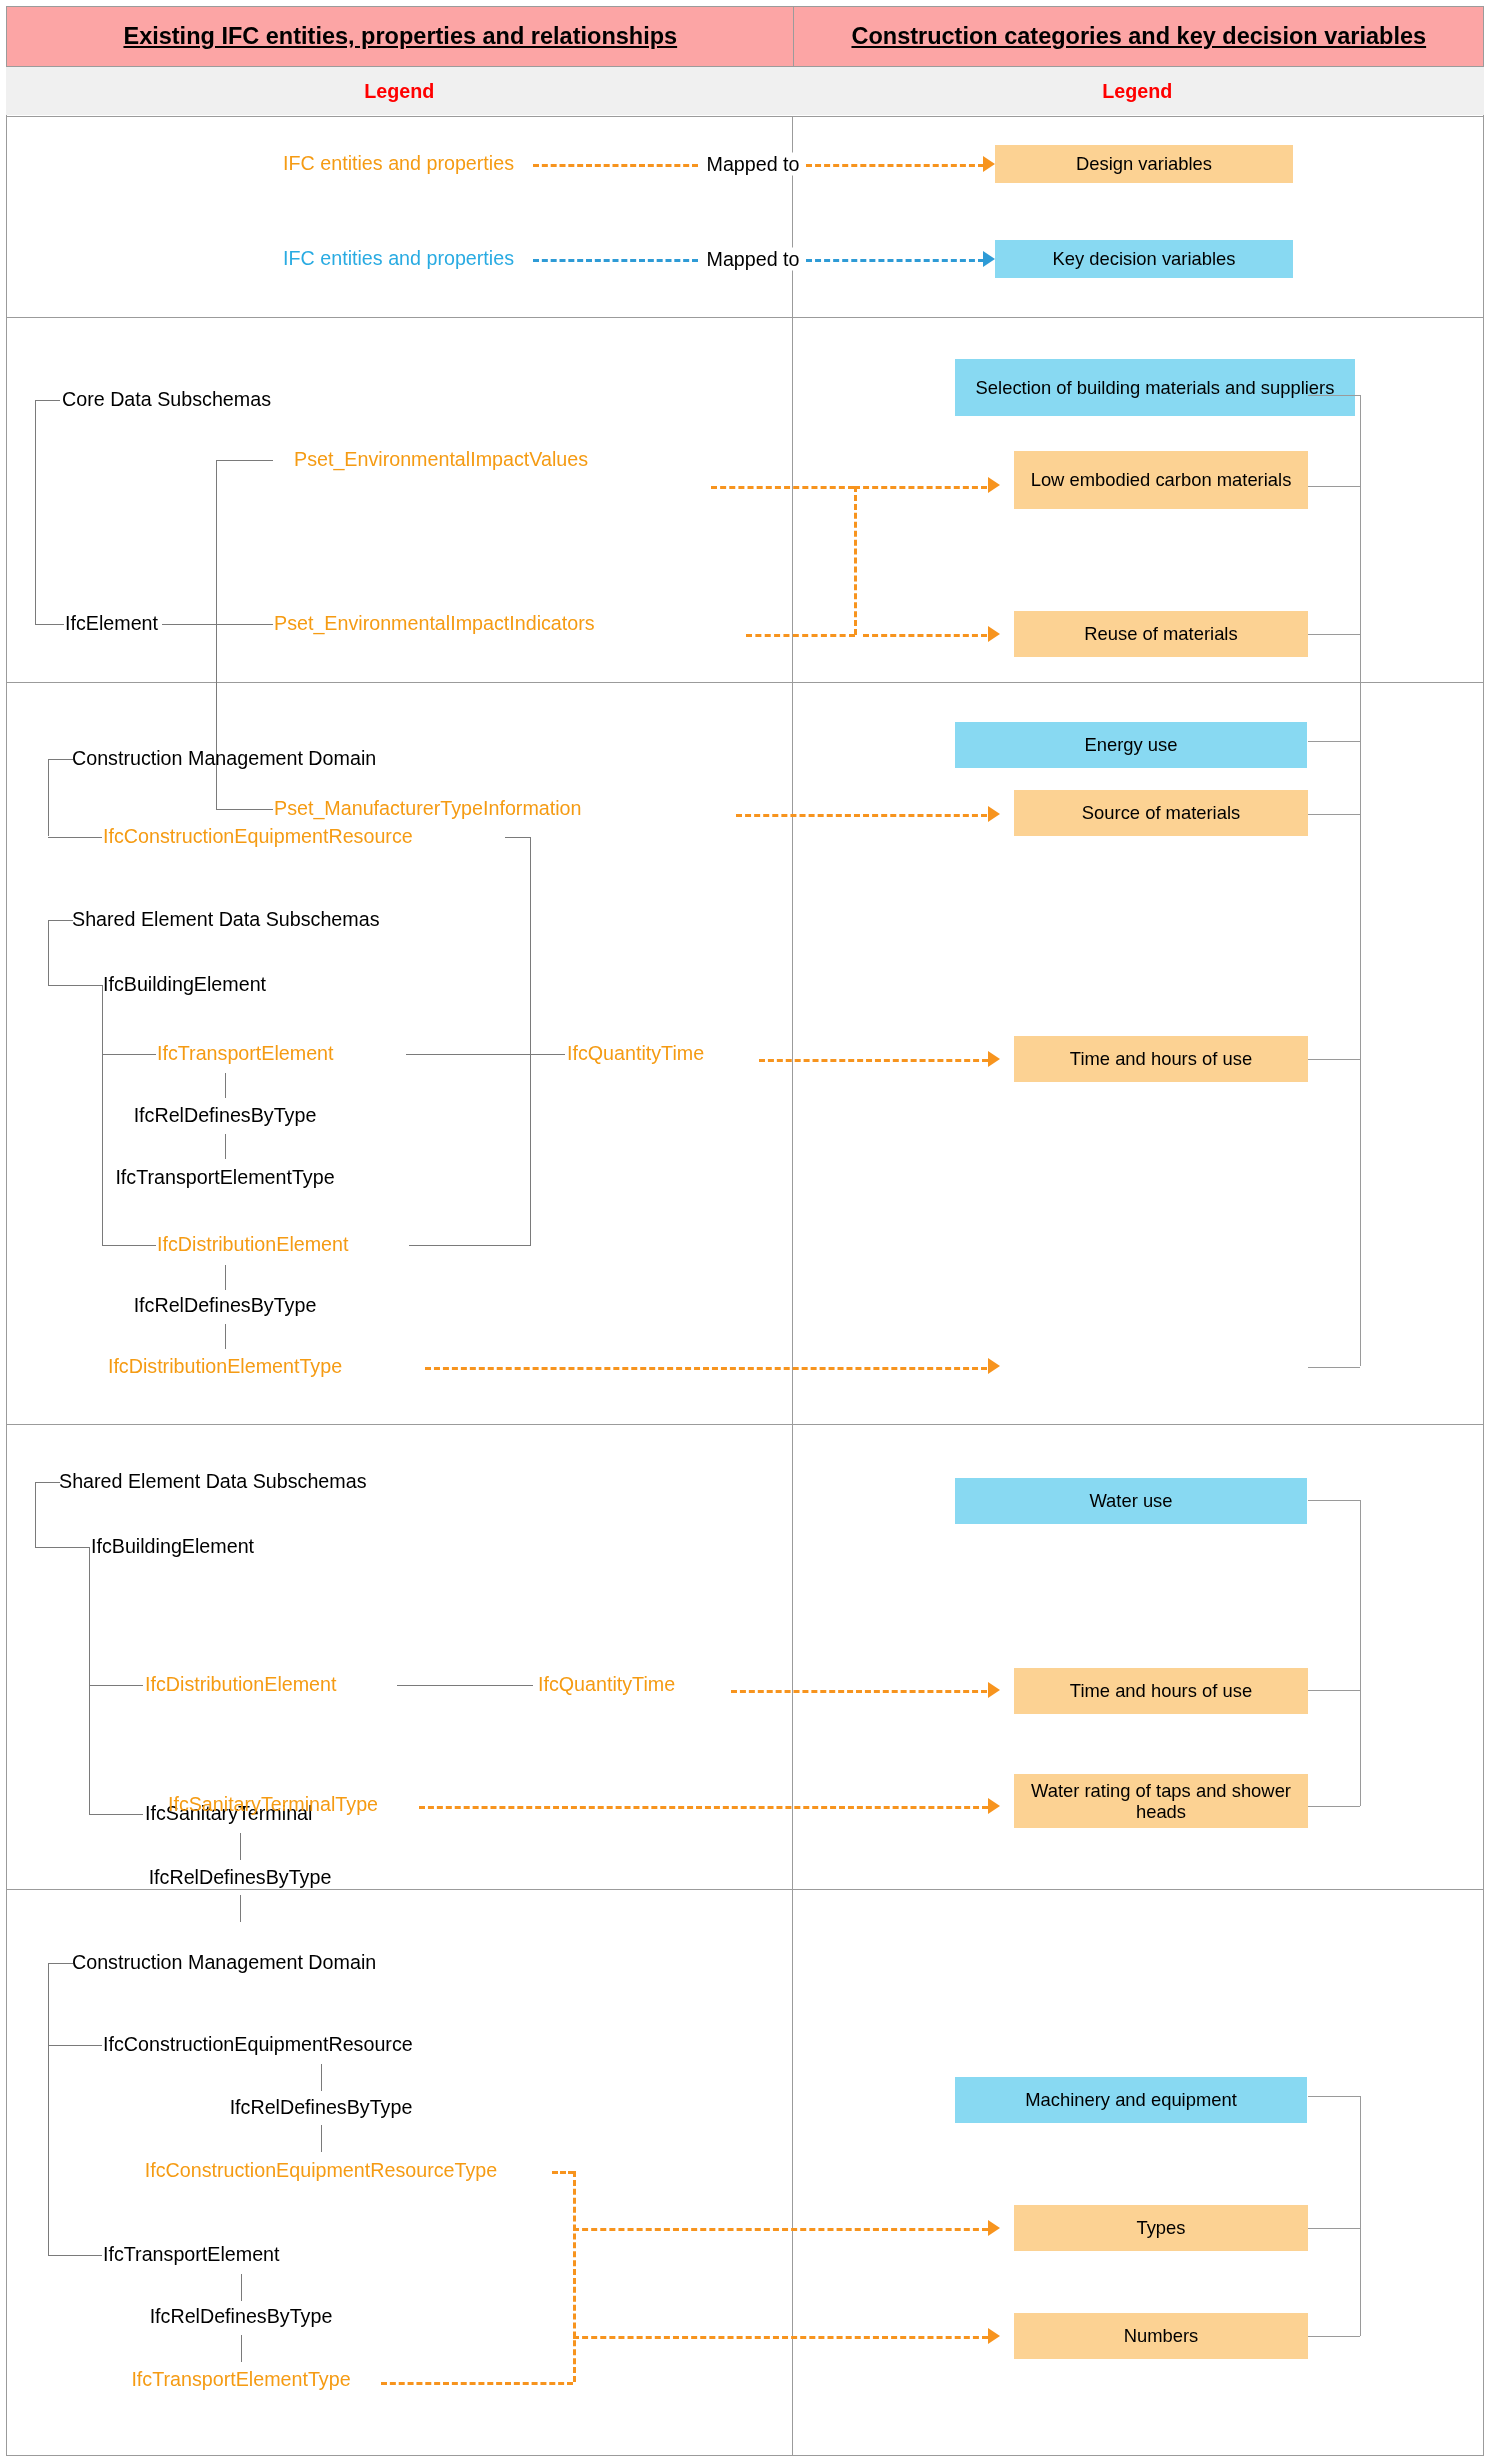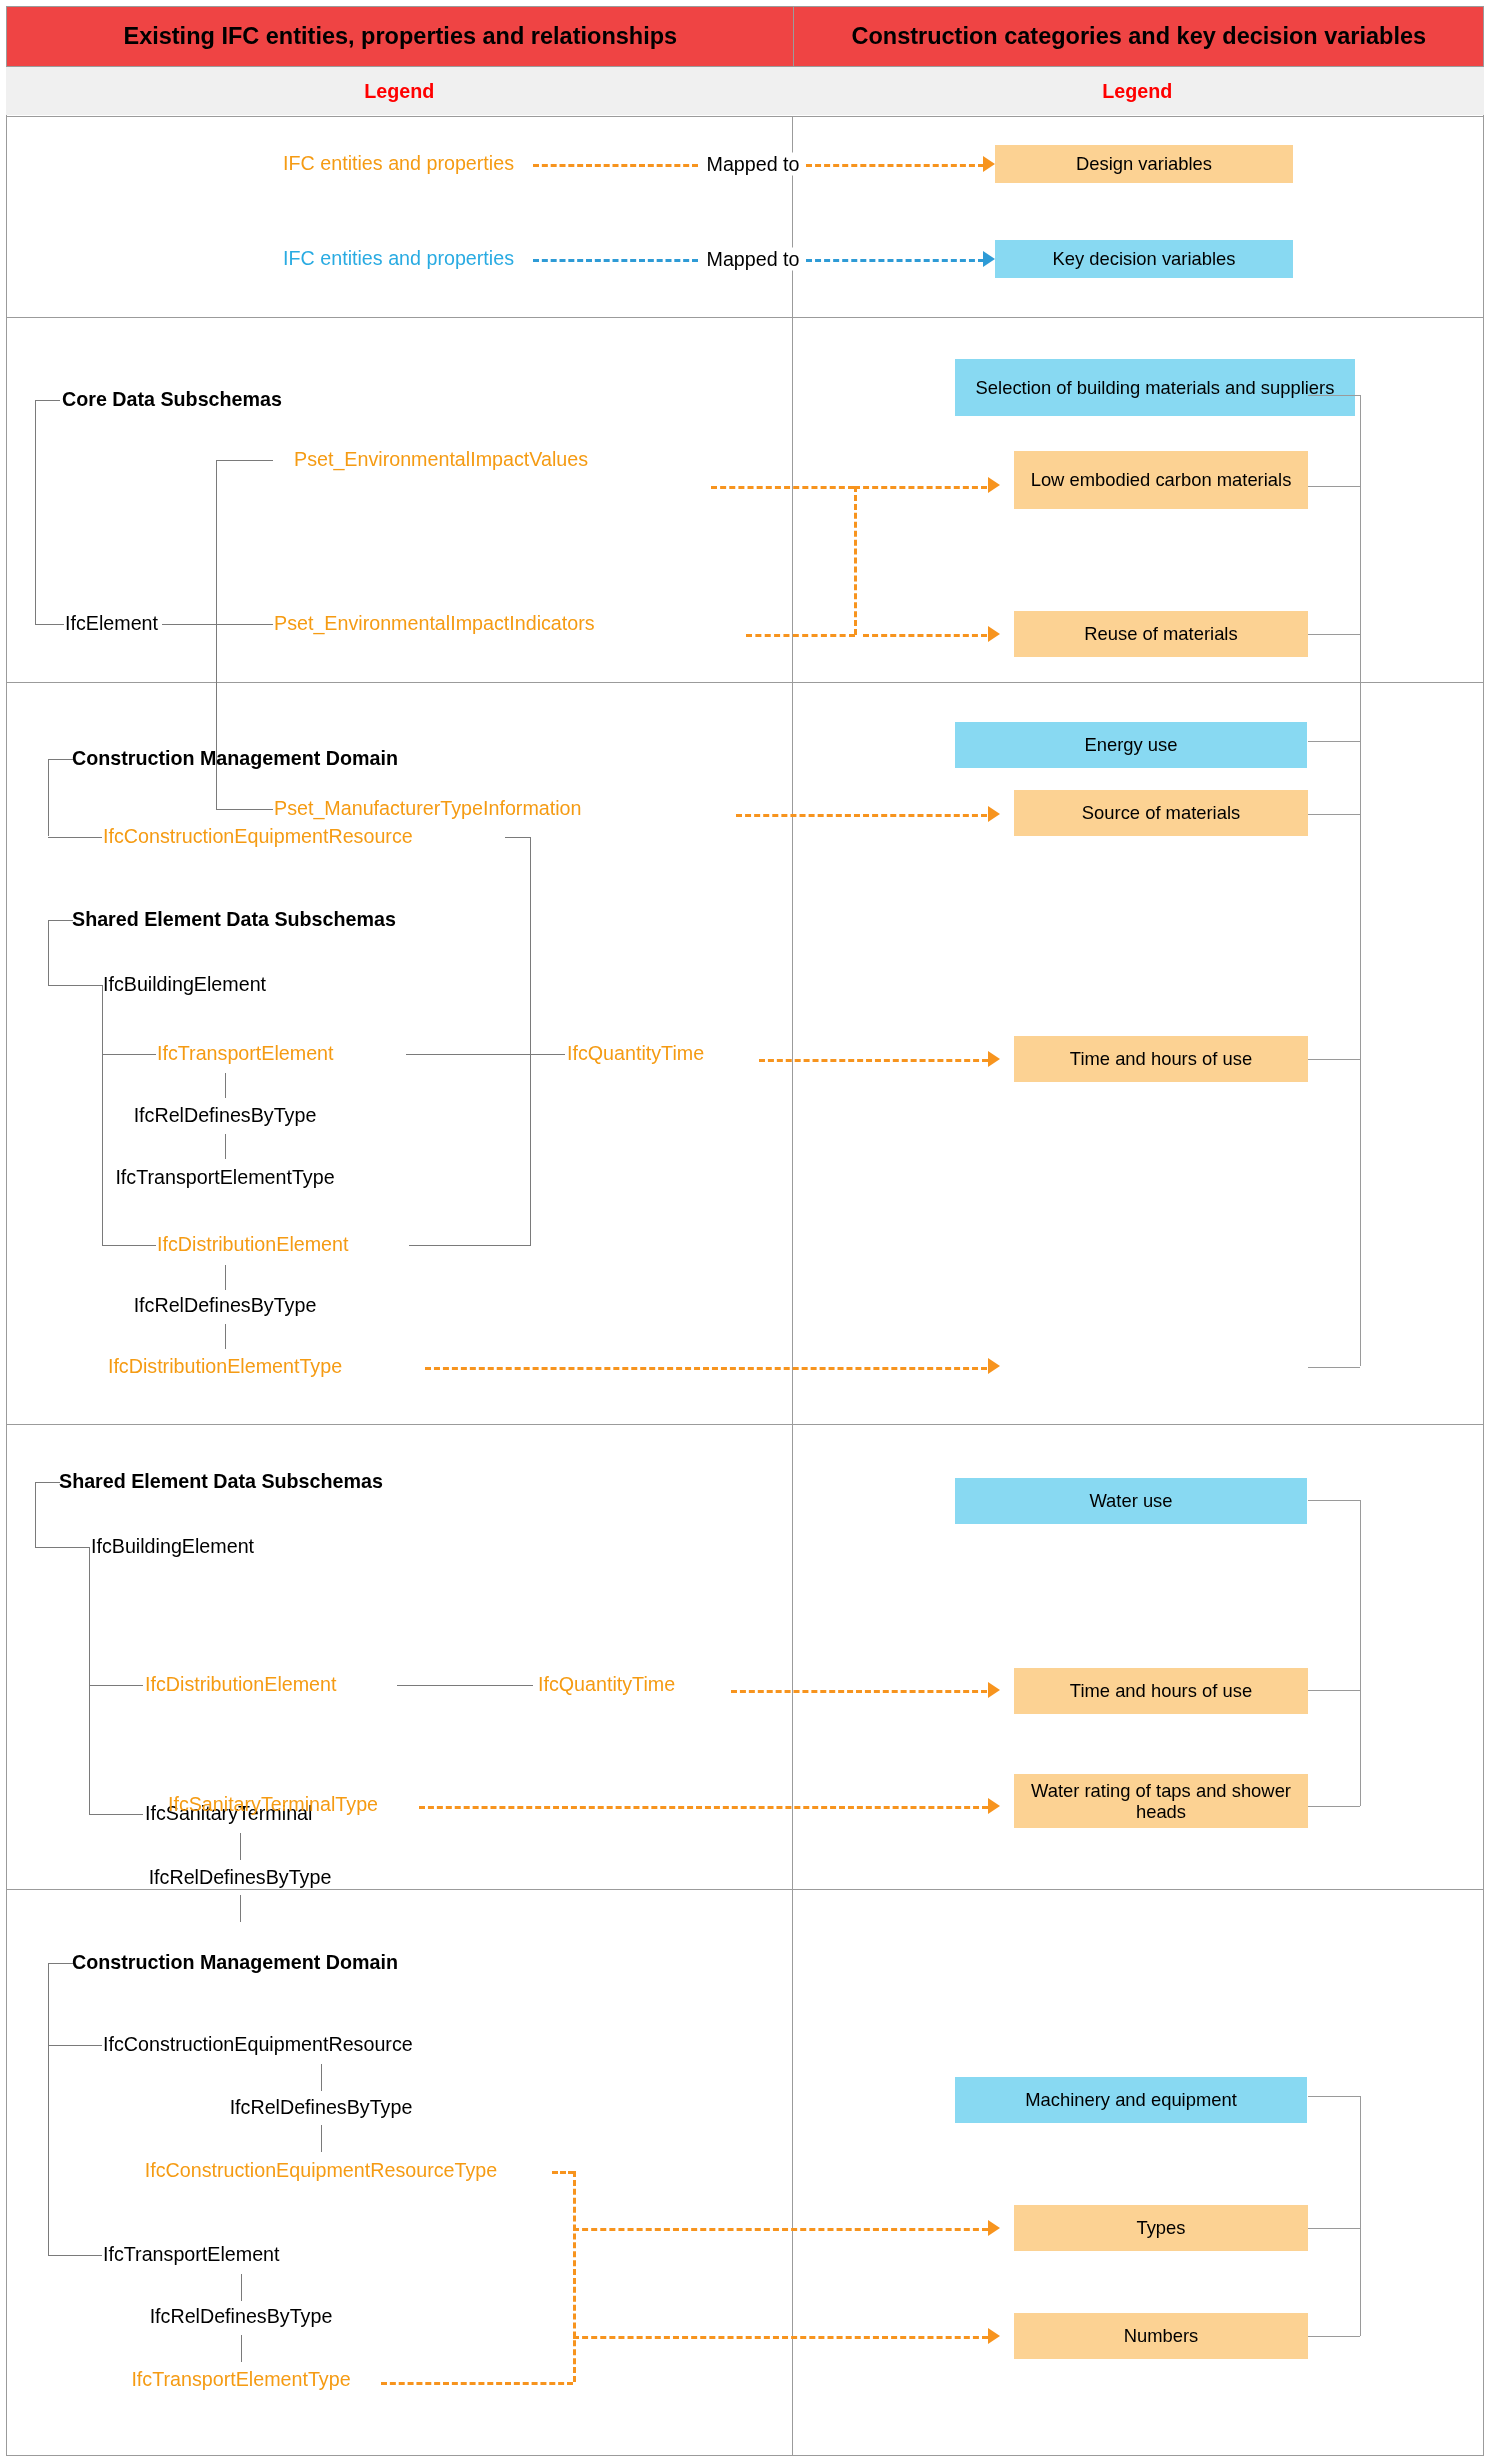--- a/index.html
+++ b/index.html
@@ -3,21 +3,21 @@
 <meta charset="utf-8">
 <style>
   html,body{margin:0;padding:0;background:#fff;}
   body{font-family:"Liberation Sans",sans-serif;}
   #root{position:relative;width:1491px;height:2462px;background:#fff;overflow:hidden;}
 
   
   .outer-frame{position:absolute;left:6.3px;top:6.3px;width:1478px;height:2450px;
     border:1.3px solid #9b9b9b;box-sizing:border-box;}
   .hdr-row{position:absolute;left:6.3px;top:6.3px;width:1478px;height:61px;
-    background:#ef4444;border:1.3px solid #9b9b9b;box-sizing:border-box;display:flex;}
+    background:#fca5a5;border:1.3px solid #9b9b9b;box-sizing:border-box;display:flex;text-decoration:underline;}
   .hdr-cell{flex:0 0 auto;display:flex;align-items:center;justify-content:center;
     font-weight:bold;font-size:23.5px;color:#000;text-align:center;}
   .hdr-cell.left{width:786px;}
   .hdr-cell.right{width:690px;border-left:1.3px solid #9b9b9b;box-sizing:border-box;}
 
   .legend-row{position:absolute;left:6.3px;top:67px;width:1478px;height:48px;
     background:#f0f0f0;display:flex;}
   .legend-cell{display:flex;align-items:center;justify-content:center;
     font-weight:bold;font-size:19.7px;color:#ff0000;}
   .legend-cell.left{width:786px;}
@@ -25,21 +25,21 @@
 
   .sec-divider{position:absolute;left:6.3px;width:1478px;height:0;
     border-top:1.3px solid #9b9b9b;}
   .col-divider{position:absolute;left:792px;width:0;
     border-left:0.6px solid #9b9b9b;}
 
   
   .lbl{position:absolute;white-space:nowrap;font-size:19.7px;color:#000;line-height:1;}
   .lbl.orange{color:#f59b13;}
   .lbl.blue-t{color:#29abe2;}
-  .lbl.bold{font-weight:bold;}
+  .lbl.bold{font-weight:normal;}
   .lbl.c{transform:translate(-50%,-50%);}
   .lbl.l{transform:translate(0,-50%);}
   .lbl.r{transform:translate(-100%,-50%);}
 
   .box{position:absolute;box-sizing:border-box;display:flex;align-items:center;
     justify-content:center;text-align:center;font-size:18.4px;color:#000;line-height:1.15;
     padding:2.5px 5.1px;}
   .box.blue{background:#88d9f2;}
   .box.orange{background:#fcd293;}
 

